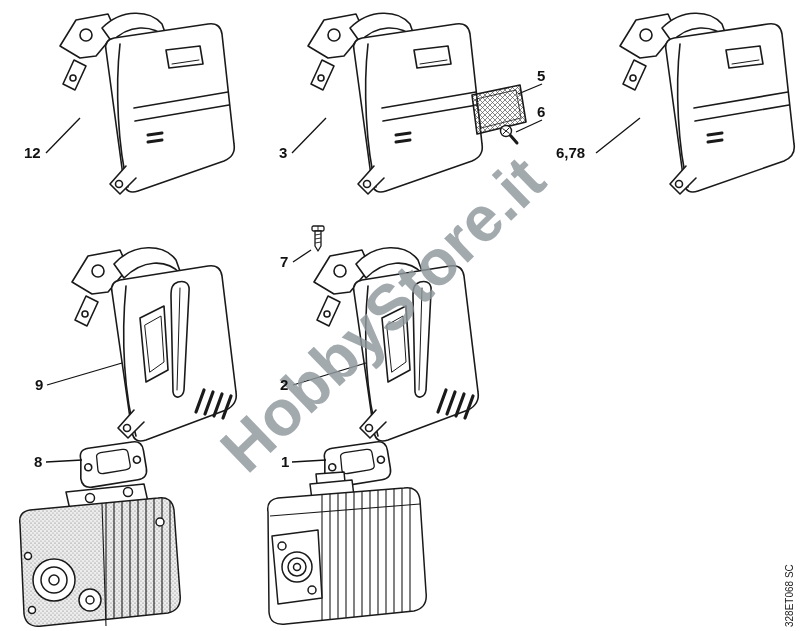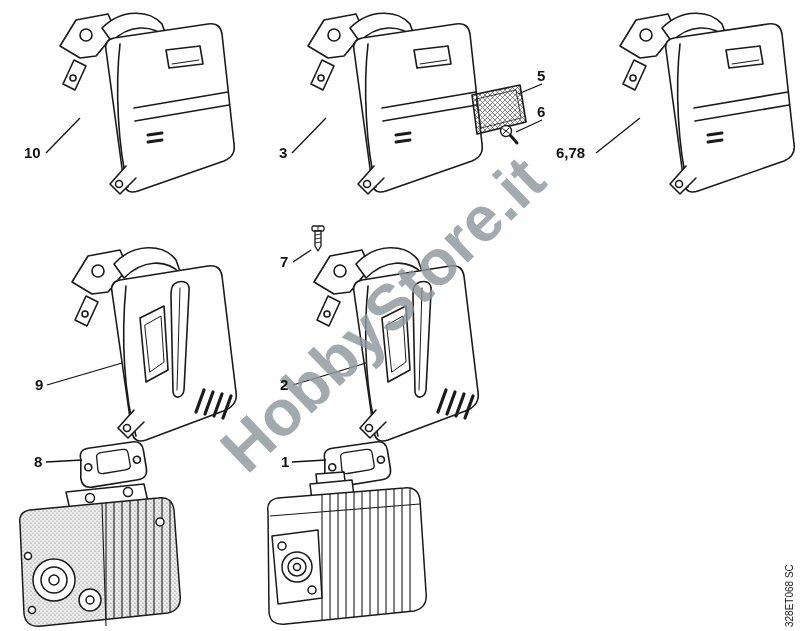--- a/index.html
+++ b/index.html
@@ -159,21 +159,21 @@
     <path d="M293,385 L366,363"></path>
     <path d="M46,462 L82,460"></path>
     <path d="M292,462 L326,460"></path>
   </g>
 
   <text transform="translate(398,330) rotate(-44)" text-anchor="middle" font-family="Liberation Sans, sans-serif" font-size="64" font-weight="bold" fill="#8e989d" opacity="0.82">HobbyStore.it</text>
 
   <text transform="translate(793,627) rotate(-90)" font-family="Liberation Sans, sans-serif" font-size="10" fill="#1a1a1a">328ET068 SC</text>
 </svg>
 
-<div class="callout" style="left:24px;top:145px">10</div>
+<div class="callout" style="left:24px;top:145px">12</div>
 <div class="callout" style="left:279px;top:145px">3</div>
 <div class="callout" style="left:537px;top:68px">5</div>
 <div class="callout" style="left:537px;top:104px">6</div>
 <div class="callout" style="left:556px;top:145px">6,78</div>
 <div class="callout" style="left:280px;top:254px">7</div>
 <div class="callout" style="left:35px;top:377px">9</div>
 <div class="callout" style="left:280px;top:377px">2</div>
 <div class="callout" style="left:34px;top:454px">8</div>
 <div class="callout" style="left:281px;top:454px">1</div>
 

